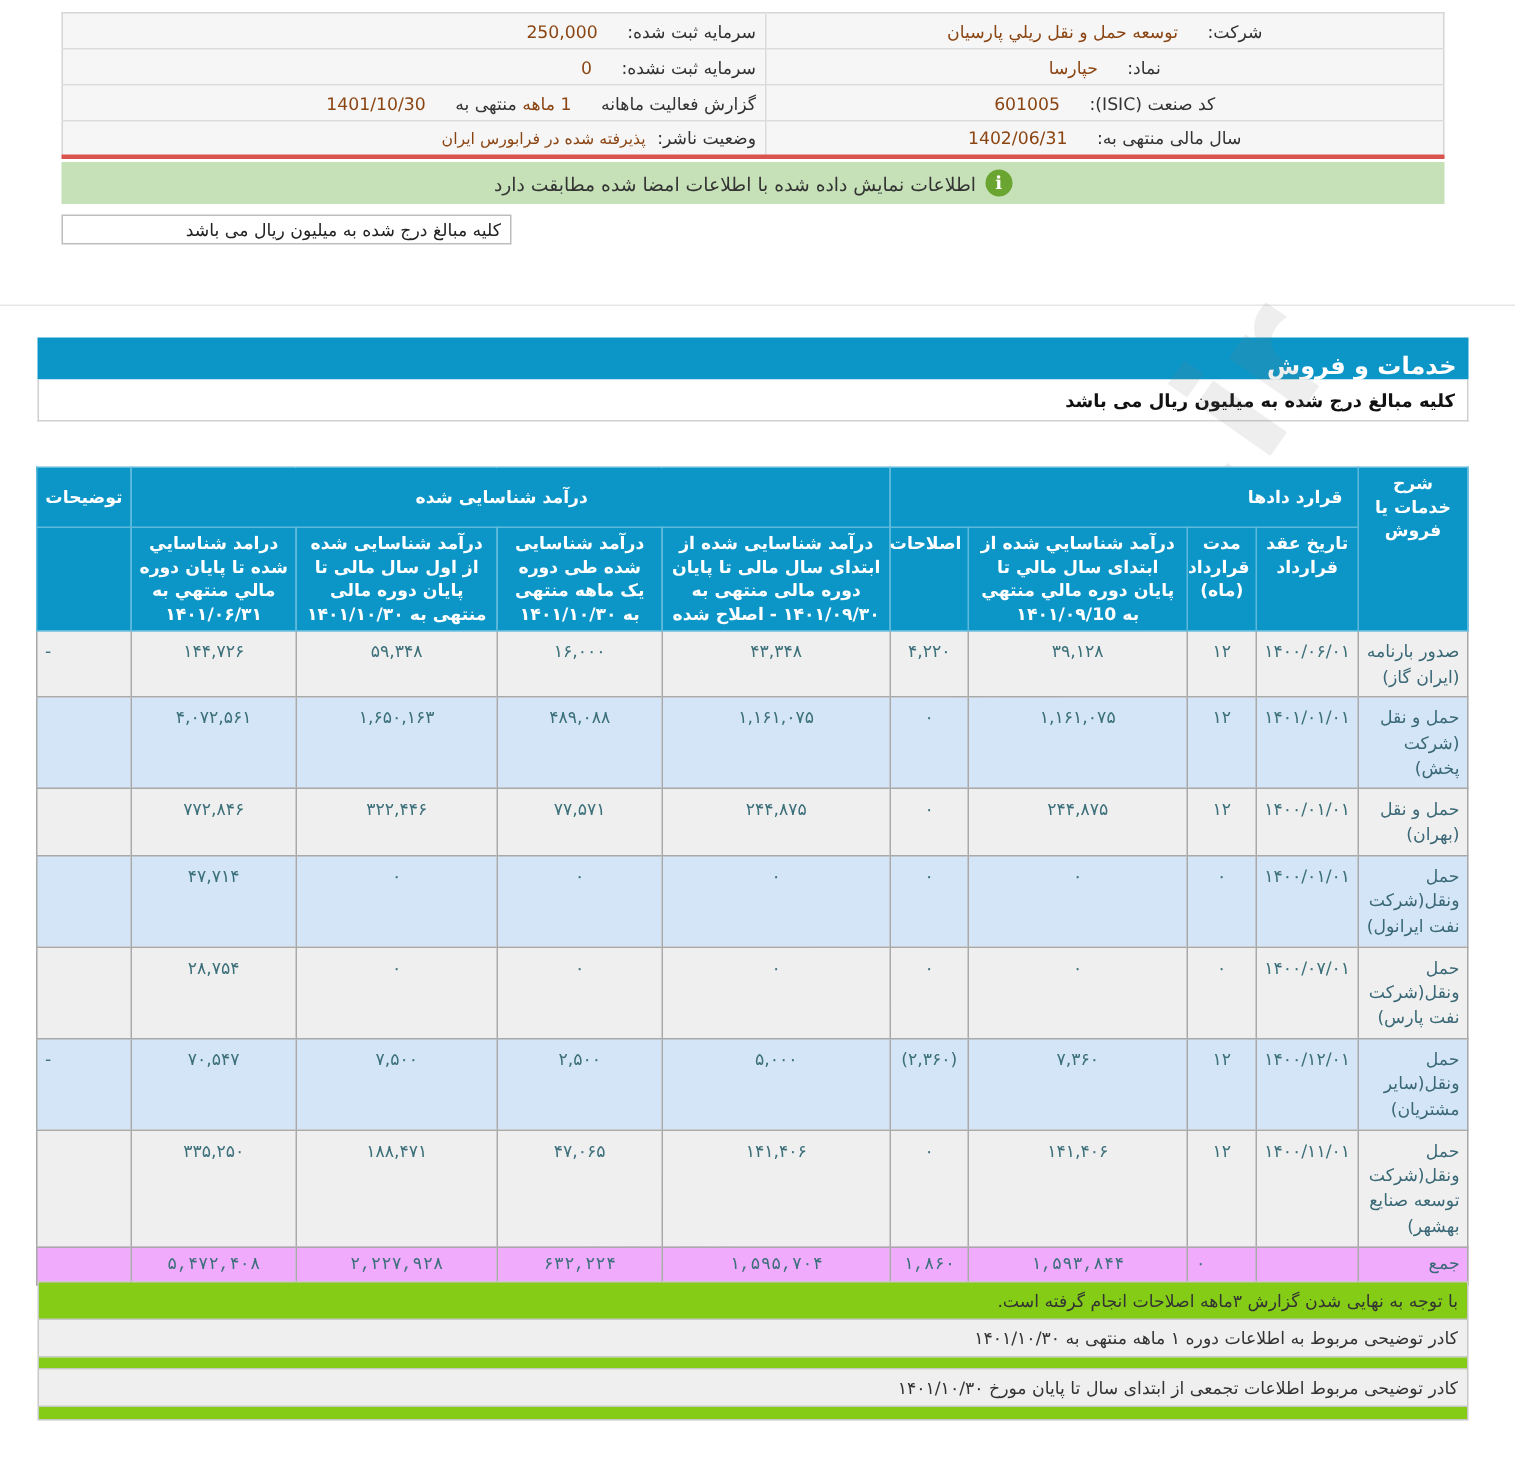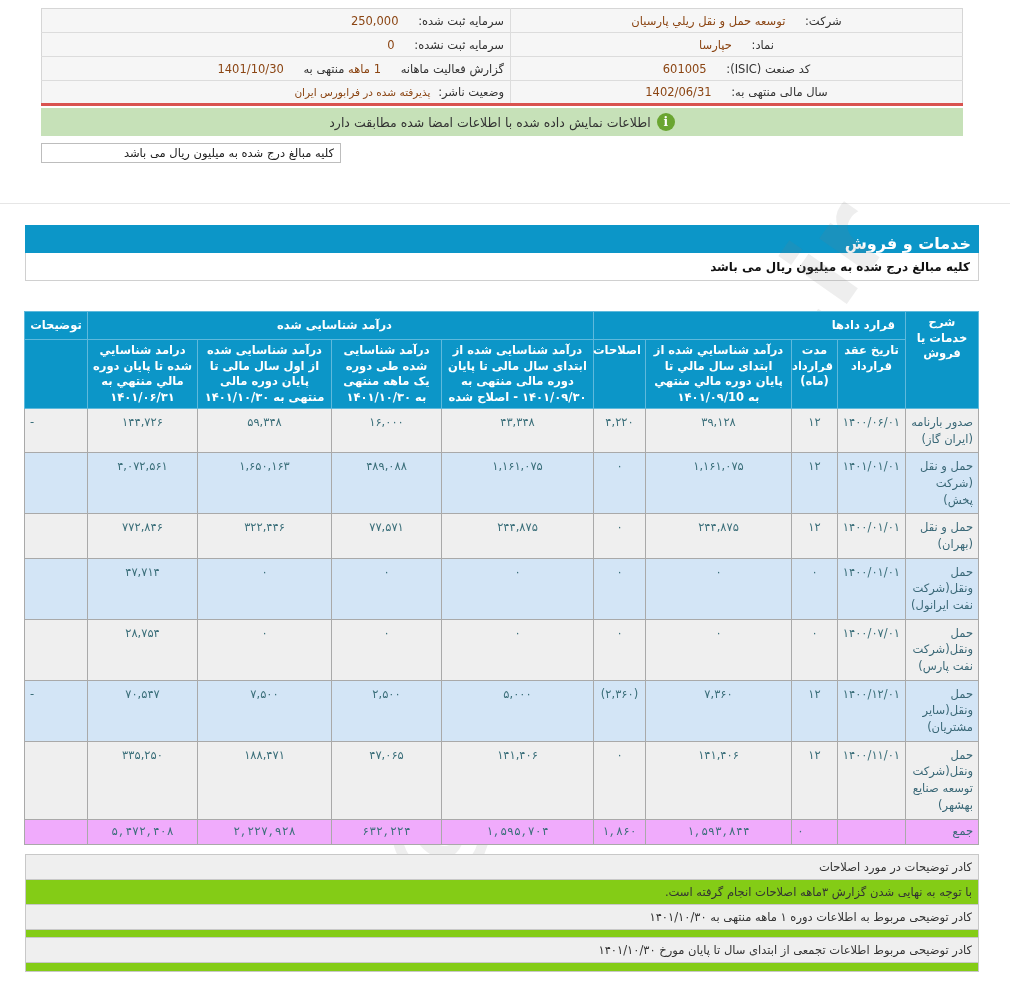--- a/index.html
+++ b/index.html
@@ -46,21 +46,21 @@
     font-weight: bold; font-size: 12px; color: #111; display: flex; align-items: center; padding: 0 8px;
   }
 
   
   .main-wrap { position: absolute; left: 25px; top: 311px; width: 954px; }
   table.main { width: 100%; border-collapse: collapse; table-layout: fixed; font-size: 11.5px; }
   table.main th {
     background: #0c96c8; color: #fff; font-weight: bold; border: 1px solid #5fb9dc;
     padding: 3px 4px; text-align: center; vertical-align: top; line-height: 1.35; font-size: 11.5px;
   }
-  table.main th.grp { text-align: right; padding-right: 10px; vertical-align: middle; height: 28px; }
+  table.main th.grp { text-align: right; padding-right: 10px; vertical-align: middle; height: 40px; }
   table.main td {
     border: 1px solid #a9a9a9; padding: 5px 5px; vertical-align: top; text-align: center;
     color: #3b6f7a; font-size: 11.5px; line-height: 1.45;
   }
   table.main td.desc { text-align: right; color: #3a6877; }
   table.main tr.odd td { background: #efefef; }
   table.main tr.even td { background: #d3e5f6; }
   table.main tr.total td { background: #f0abfc; vertical-align: middle; padding: 4px 5px; font-family: Liberation Mono, monospace; }
   .neg { color: #d0304a; }
   .dash { text-align: left !important; }
@@ -280,23 +280,20 @@
         <td>۶۳۲,۲۲۴</td>
         <td>۲,۲۲۷,۹۲۸</td>
         <td>۵,۴۷۲,۴۰۸</td>
         <td></td>
       </tr>
     </tbody>
   </table>
 </div>
 
 <div class="notes">
-  <div class="note-row grey">
-      <span>کادر توضیحات در مورد اصلاحات</span>
-    </div>
   <div class="note-row blue">
       <span>با توجه به نهایی شدن گزارش ۳ماهه اصلاحات انجام گرفته است.</span>
     </div>
   <div class="note-row grey">
       <span>کادر توضیحی مربوط به اطلاعات دوره ۱ ماهه منتهی به ۱۴۰۱/۱۰/۳۰</span>
     </div>
   <div class="note-row blue thin"></div>
   <div class="note-row grey">
       <span>کادر توضیحی مربوط اطلاعات تجمعی از ابتدای سال تا پایان مورخ ۱۴۰۱/۱۰/۳۰</span>
     </div>

